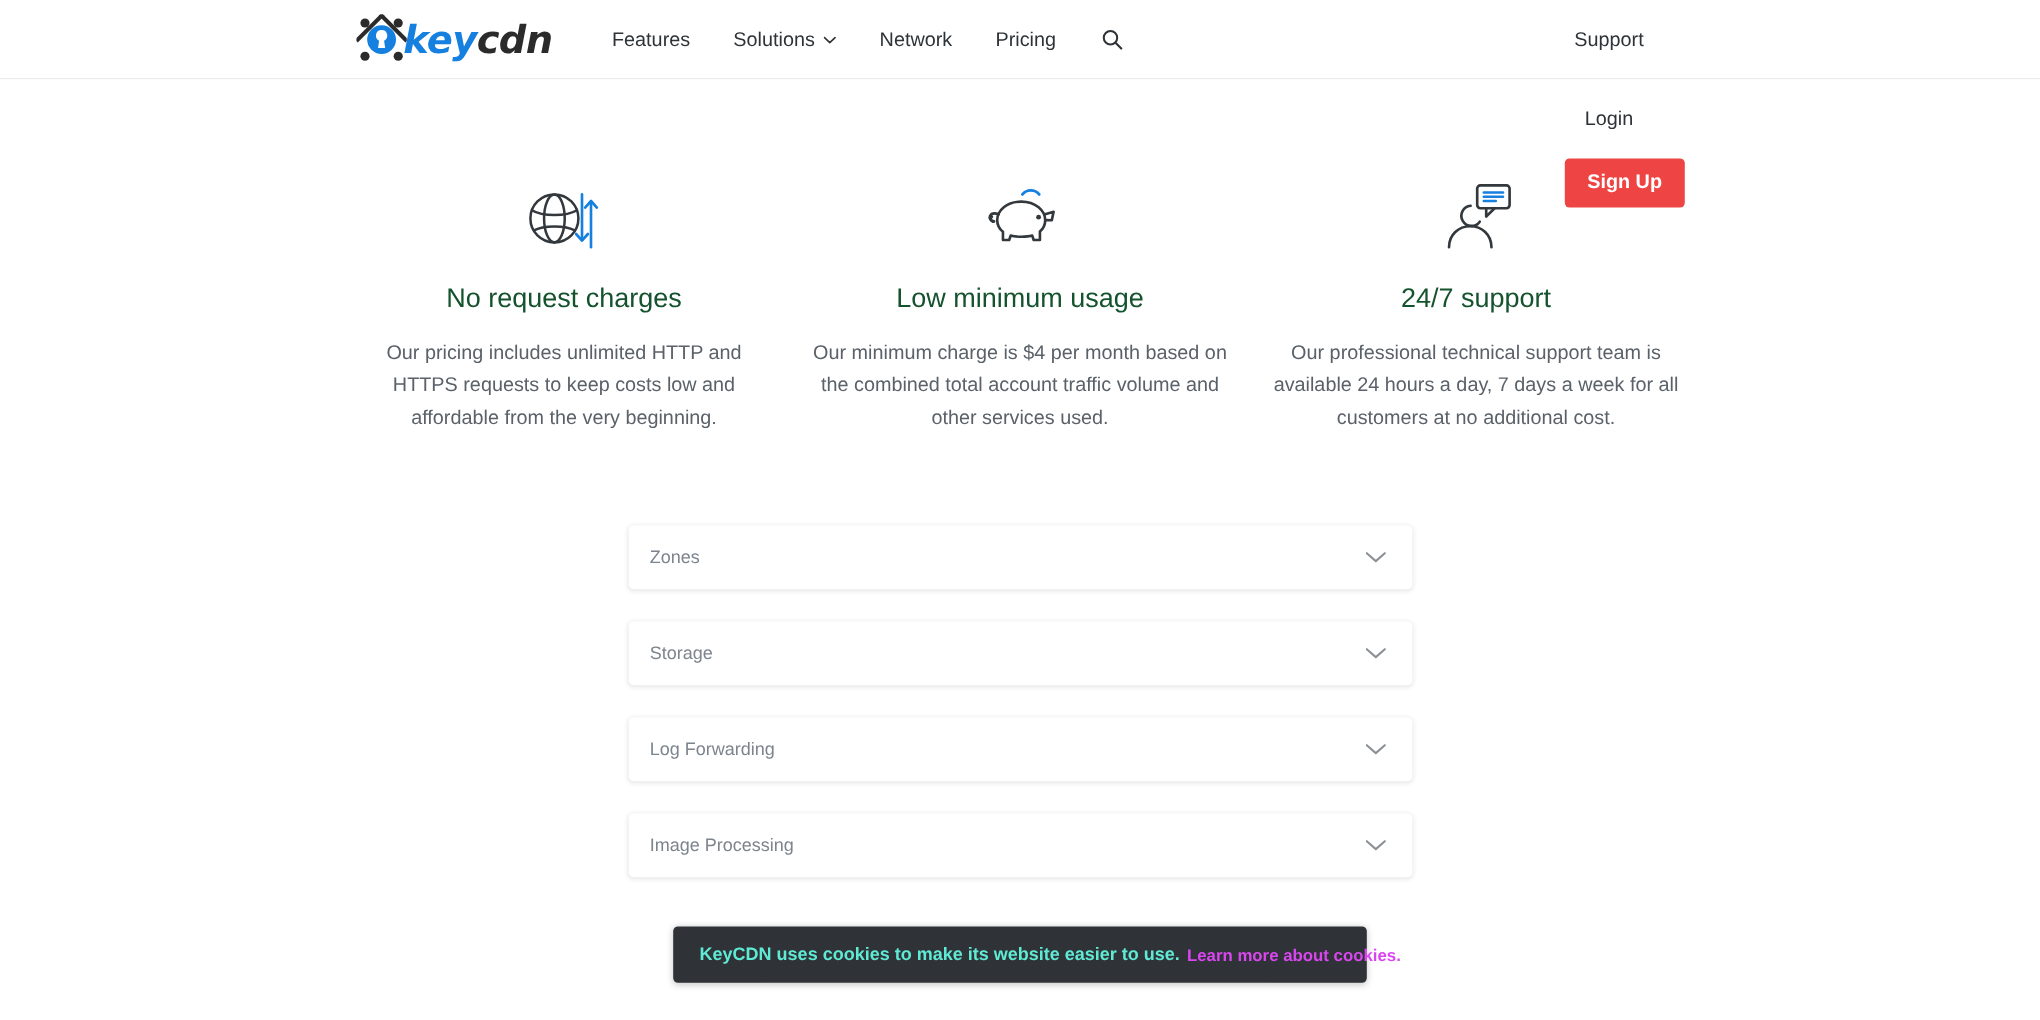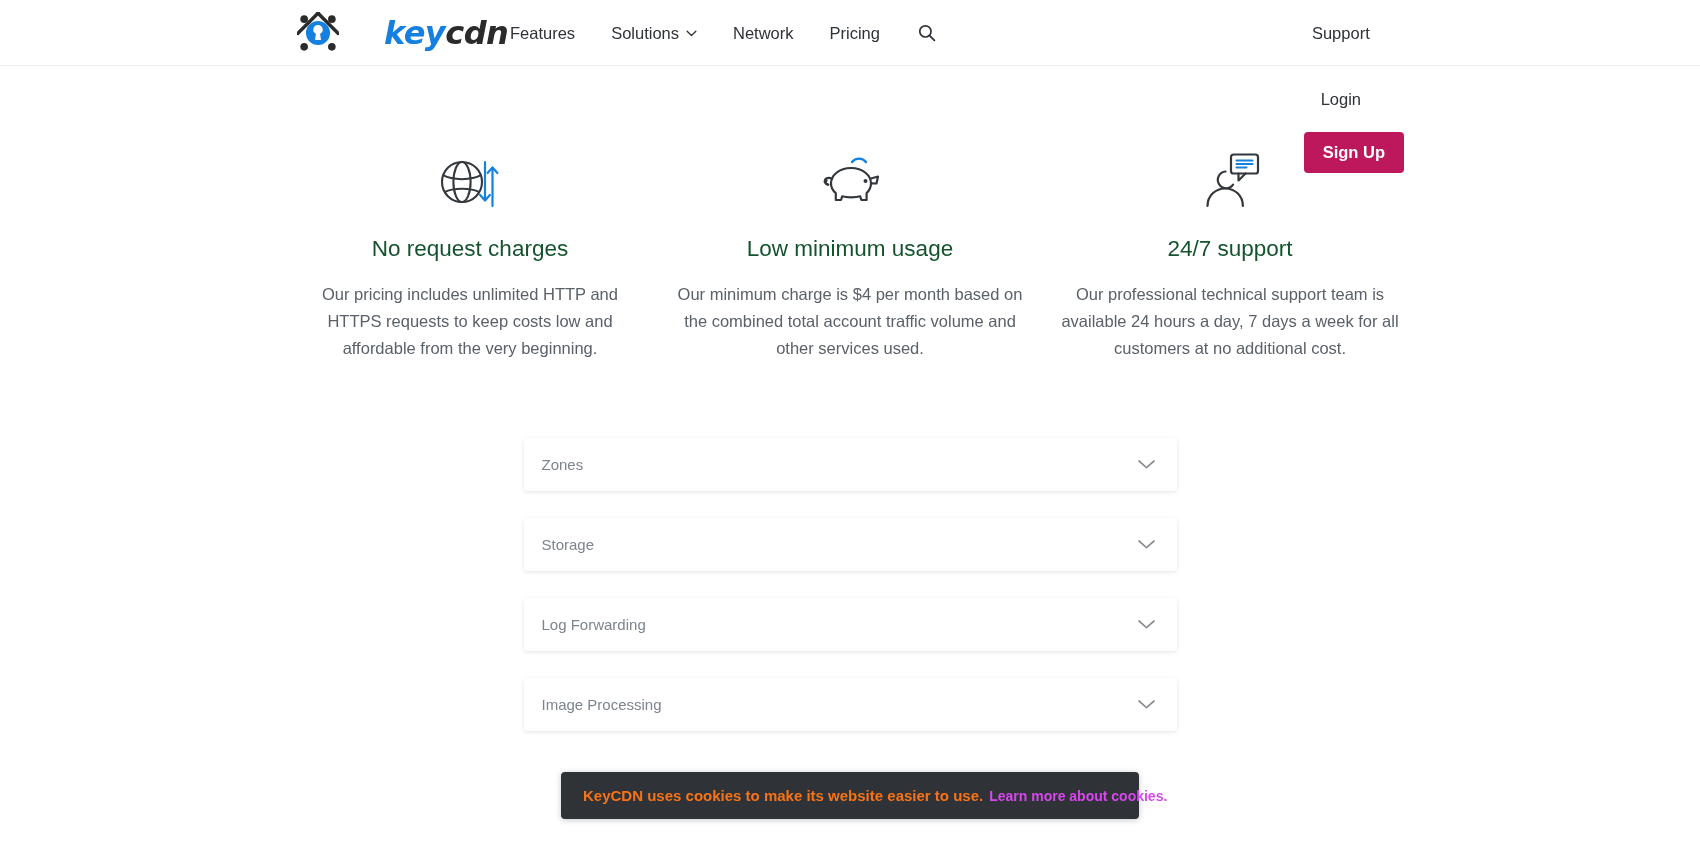--- a/index.html
+++ b/index.html
@@ -34,21 +34,21 @@
   .logo-mark { width: 42px; height: 42px; display: block; }
   .logo-text {
     font-size: 32px;
     font-weight: 800;
     font-style: italic;
     letter-spacing: -0.5px;
     margin-left: -3px;
     line-height: 1;
     font-family: "DejaVu Sans", sans-serif;
   }
-  .logo-text .k { color: #1580e0; margin-left: 48px; }
+  .logo-text .k { color: #1580e0; }
   .logo-text .c { color: #2b2b2b; }
 
   .nav-main {
     position: absolute;
     left: 492px;
     top: 0;
     height: 66px;
     display: flex;
     align-items: center;
     gap: 0px;
@@ -79,21 +79,21 @@
     right: 296px;
     top: 0;
     height: 66px;
     display: flex;
     align-items: center;
     flex-direction: column;
   }
   .nav-right .nav-link { padding: 0 20px; }
   .signup-btn {
     margin-left: 26px;
-    background: #be185d;
+    background: #ef4444;
     color: #ffffff;
     font-size: 16.5px;
     font-weight: 700;
     border: none;
     border-radius: 4px;
     padding: 10px 19px;
     cursor: pointer;
     font-family: "Liberation Sans", sans-serif;
     line-height: 1.25;
     text-align: right;
@@ -172,21 +172,21 @@
     background: #2f3337;
     border-radius: 4px;
     display: flex;
     align-items: center;
     padding: 0 22px;
     height: 47px;
     box-shadow: 0 1px 6px rgba(0,0,0,0.22);
   }
   .cookie-text {
     font-size: 15px;
-    color: #f97316;
+    color: #5eead4;
     font-weight: 700;
     white-space: nowrap;
   }
   .cookie-link {
     font-size: 14px;
     color: #d946ef;
     font-weight: 700;
     text-decoration: none;
     margin-left: 6px;
     white-space: nowrap;

